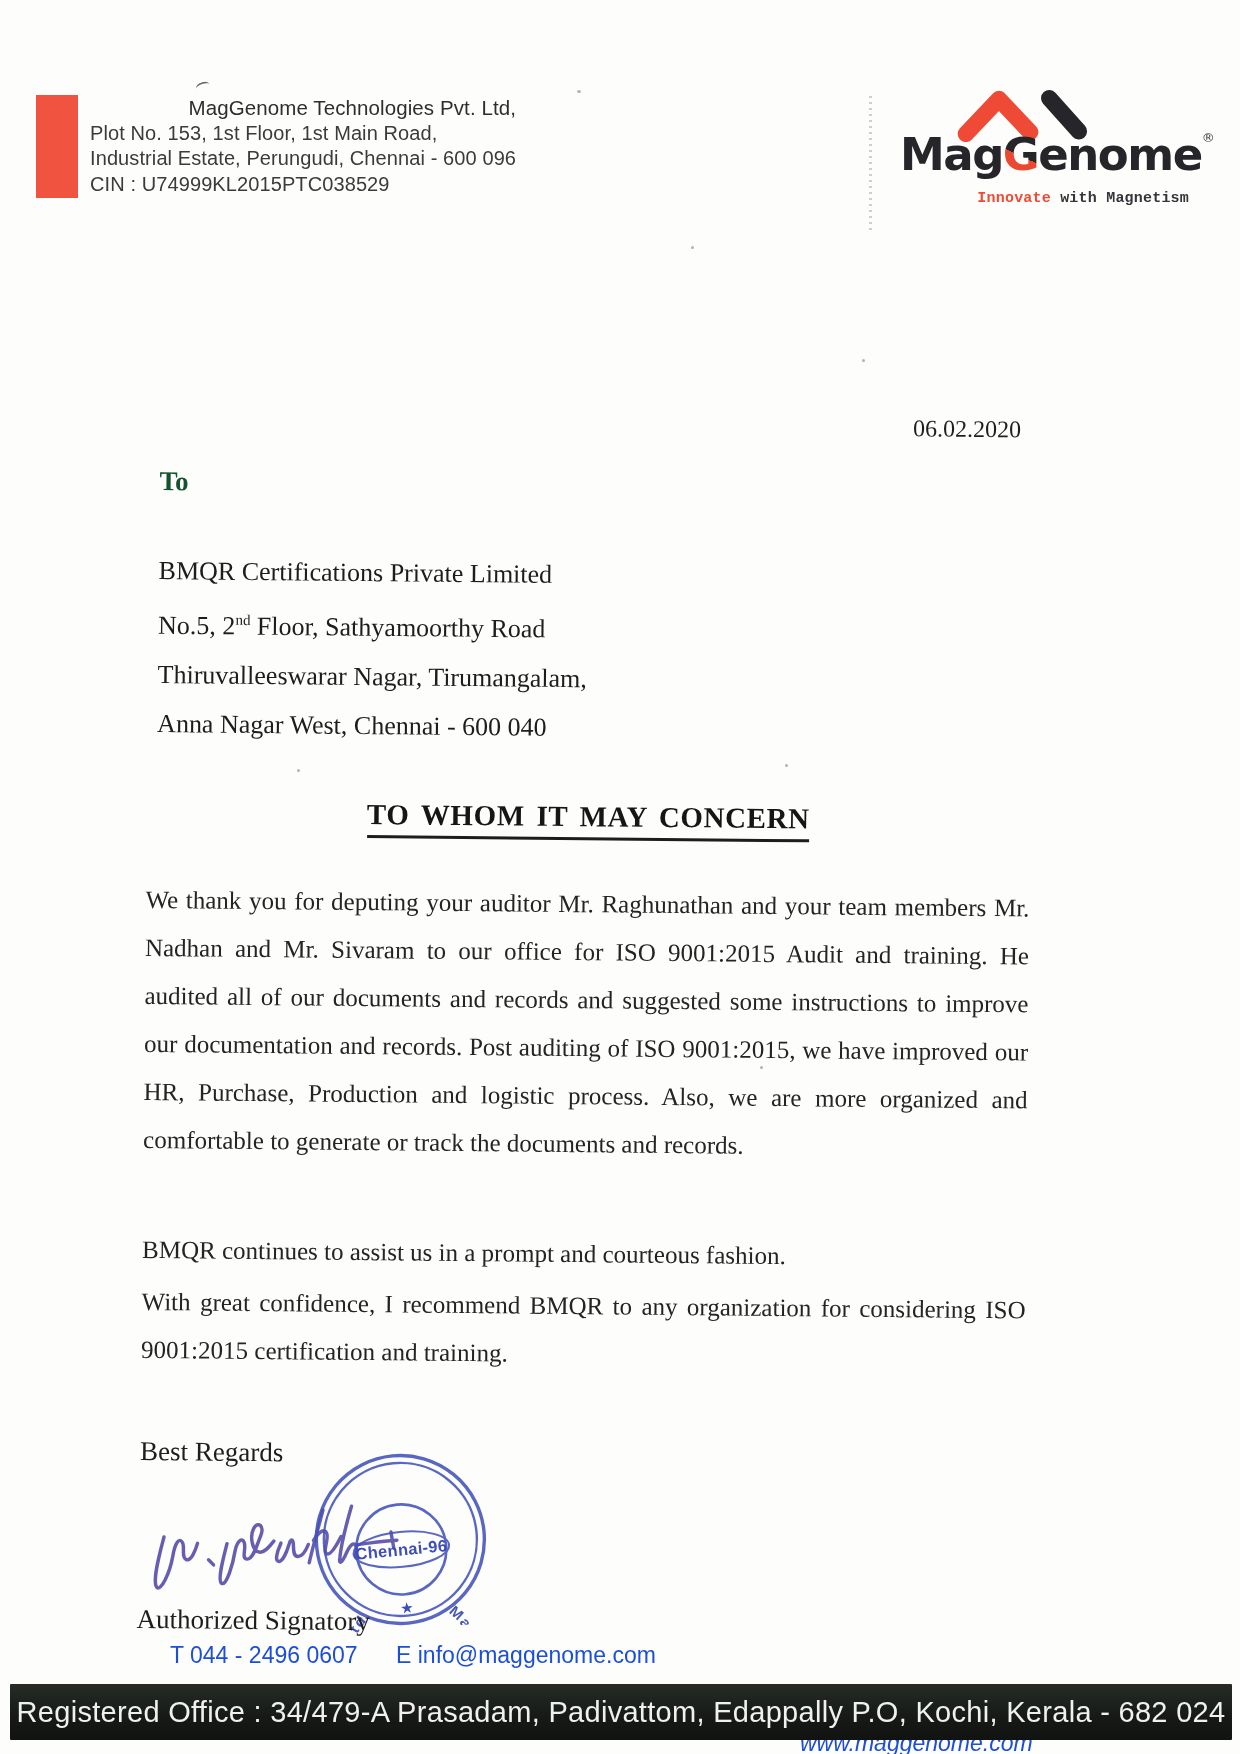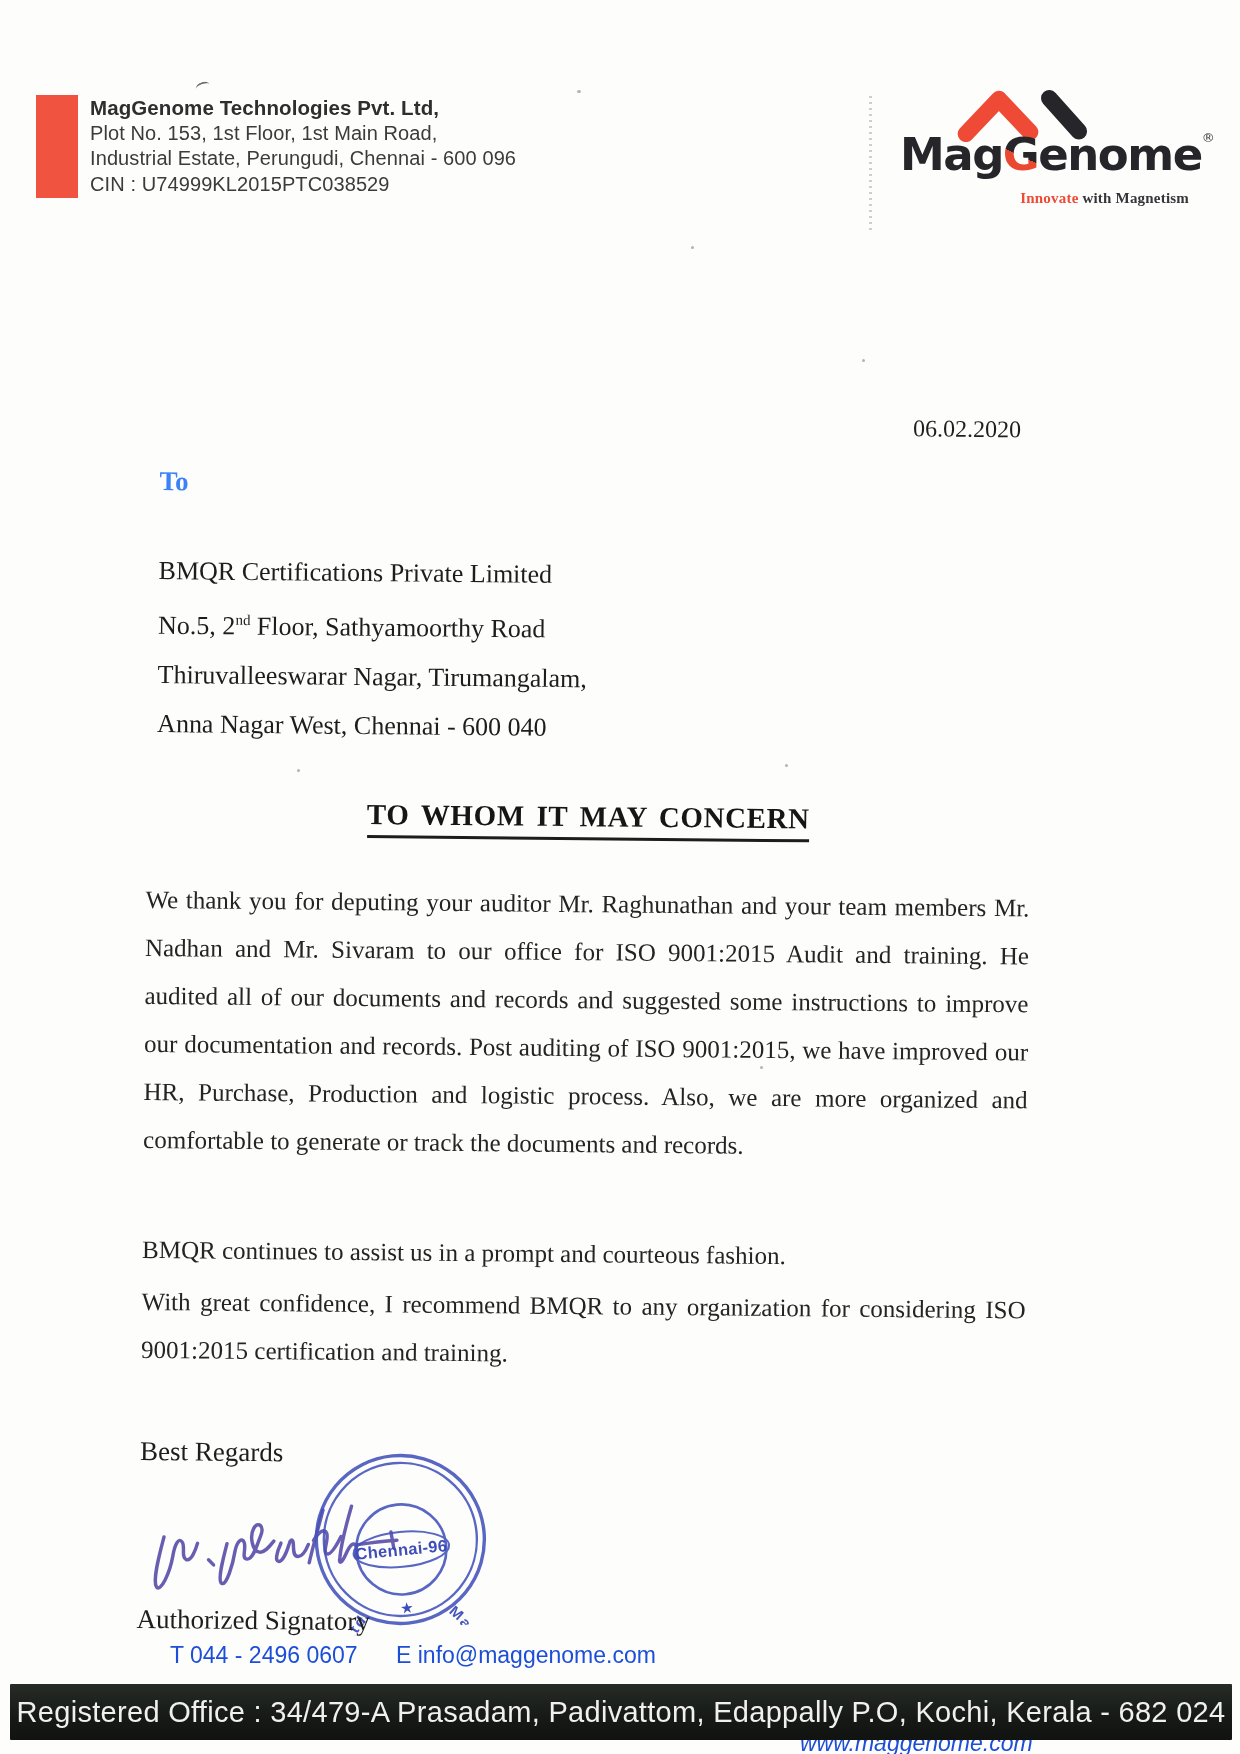--- a/index.html
+++ b/index.html
@@ -5,43 +5,43 @@
   html,body{margin:0;padding:0;background:#e8e8e8;}
   .page{
     position:relative;width:1240px;height:1754px;margin:0 auto;
     background:#fdfdfc;overflow:hidden;
     font-family:"Liberation Serif", serif;color:#222;
   }
   
   .red-block{position:absolute;left:36px;top:95px;width:42px;height:103px;background:#f05340;}
   .lh-text{position:absolute;left:90px;top:95px;font-family:"Liberation Sans",sans-serif;
     font-size:20px;line-height:25.5px;color:#3b3b3b;letter-spacing:0.1px;}
-  .lh-text .co{font-weight:bold;color:#2e2e2e;font-size:20.5px;}
+  .lh-text .co{font-weight:normal;color:#2e2e2e;font-size:20.5px;text-align:right;}
   .speck-wave{position:absolute;left:196px;top:82px;width:14px;height:7px;
     border-top:2.5px solid #4a4a4a;border-radius:60%;transform:rotate(-18deg);opacity:.8;}
   .speck{position:absolute;background:#777;border-radius:50%;opacity:.55;}
   .micro-col{position:absolute;left:869px;top:96px;width:2.5px;height:138px;opacity:.4;
     background:repeating-linear-gradient(180deg,#8a8a8a 0 2px,transparent 2px 6px);}
   
   .logo{position:absolute;left:880px;top:84px;width:315px;height:134px;}
   .logo .chev{position:absolute;left:72px;top:0;width:152px;height:58px;}
   .wordmark{position:absolute;left:20px;top:44px;
     font-family:"DejaVu Sans",sans-serif;font-weight:bold;font-size:45px;
     letter-spacing:-1.5px;color:#26262a;white-space:nowrap;}
   .wordmark .gsplit{
     background:linear-gradient(205deg,#26262a 52%,#ea4830 52%);
     -webkit-background-clip:text;background-clip:text;color:transparent;}
   .wordmark sup{font-size:13px;vertical-align:28px;letter-spacing:0;color:#3a3a3a;font-weight:normal;}
-  .tagline{position:absolute;right:6px;top:106px;font-family:Liberation Serif, serif;
+  .tagline{position:absolute;right:6px;top:106px;font-family:Liberation Mono, monospace;
     font-size:15px;font-weight:600;color:#35353a;letter-spacing:.2px;white-space:nowrap;text-align:right;}
   .tagline .accent{color:#ef4a36;font-weight:700;}
   
   .letter{position:absolute;inset:0;transform:rotate(0.55deg);transform-origin:150px 430px;}
   .date{position:absolute;left:913px;top:408px;font-size:24px;color:#1f1f1f;}
-  .to{position:absolute;left:160px;top:466px;font-size:27px;font-weight:600;color:#3b82f6;}
+  .to{position:absolute;left:160px;top:466px;font-size:27px;font-weight:600;color:#14532d;}
   .recipient{position:absolute;left:160px;top:546px;font-size:26px;line-height:49px;color:#1d1d1d;}
   .recipient sup{font-size:15px;}
   .subject-wrap{position:absolute;left:150px;top:796px;width:884px;text-align:center;}
   .subject{font-size:29px;font-weight:bold;color:#161616;letter-spacing:.6px;word-spacing:4px;
     border-bottom:3px solid #1d1d1d;padding-bottom:5px;}
   .para{position:absolute;left:150px;width:884px;font-size:25px;line-height:48px;
     text-align:justify;color:#242424;}
   .p1{top:876px;}
   .p2{top:1226px;}
   .p3{top:1278px;}

